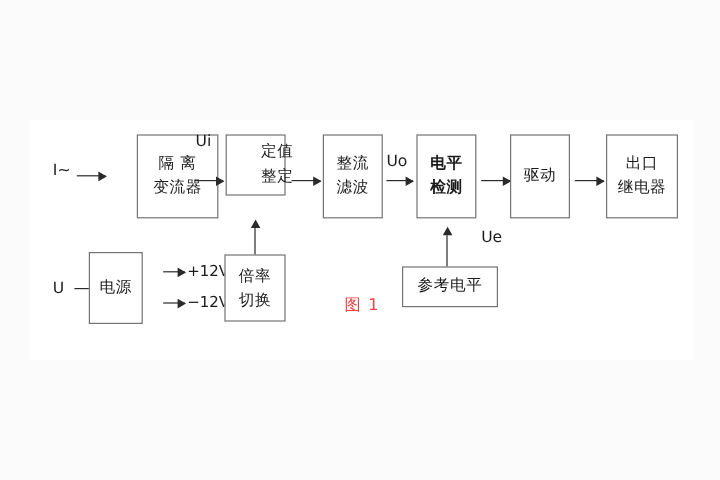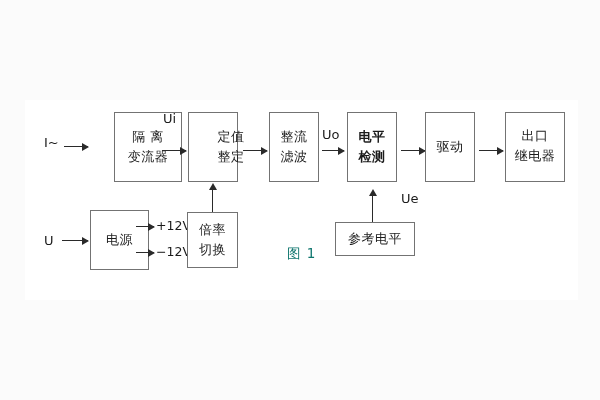--- a/index.html
+++ b/index.html
@@ -88,21 +88,21 @@
     border-bottom: 7px solid #2a2a2a;
     border-left: 4.6px solid transparent;
     border-right: 4.6px solid transparent;
   }
   .tilde {
     font-size: 13px;
   }
   .caption {
     position: absolute;
     font-size: 13.5px;
-    color: #0f766e;
+    color: #ef4444;
     letter-spacing: 1px;
   }
 </style>
 </head>
 <body>
 
 <div id="diagram-root">
 
   <div class="canvas-area"></div>
 
@@ -112,21 +112,21 @@
   <div class="arrow-h" style="left:64px; top:146px; width:24px;"></div>
 
   <div class="blk" style="left:90px; top:112px; width:68px; height:70px;margin-left:24px;">
     <span>隔 离</span>
     <span>变流器</span>
   </div>
 
   <div class="lbl" style="left:163px; top:112px;">Ui</div>
   <div class="arrow-h" style="left:162px; top:150px; width:24px;"></div>
 
-  <div class="blk" style="left:188px; top:112px; width:50px; height:70px;padding-left:36px;">
+  <div class="blk" style="left:188px; top:112px; width:50px; height:51px;padding-left:36px;">
     <span>定值</span>
     <span>整定</span>
   </div>
 
   <div class="arrow-h" style="left:243px; top:150px; width:24px;"></div>
 
   <div class="blk" style="left:269px; top:112px; width:50px; height:70px;">
     <span>整流</span>
     <span>滤波</span>
   </div>
@@ -148,21 +148,21 @@
   <div class="arrow-h" style="left:479px; top:150px; width:24px;"></div>
 
   <div class="blk" style="left:505px; top:112px; width:60px; height:70px;font-family:Liberation Mono, monospace;">
     <span>出口</span>
     <span>继电器</span>
   </div>
 
   <div class="lbl" style="left:44px; top:234px;">U</div>
   <div class="arrow-h" style="left:62px; top:240px; width:26px;"></div>
 
-  <div class="blk" style="left:90px; top:210px; width:59px; height:60px;">
+  <div class="blk" style="left:74px; top:210px; width:45px; height:60px;">
     <span>电源</span>
   </div>
 
   <div class="arrow-h" style="left:136px; top:226px; width:18px;"></div>
   <div class="lbl small" style="left:156px; top:220px;">+12V</div>
 
   <div class="arrow-h" style="left:136px; top:252px; width:18px;"></div>
   <div class="lbl small" style="left:156px; top:246px;">−12V</div>
 
   <div class="blk" style="left:187px; top:212px; width:51px; height:56px;font-family:Liberation Serif, serif;">

